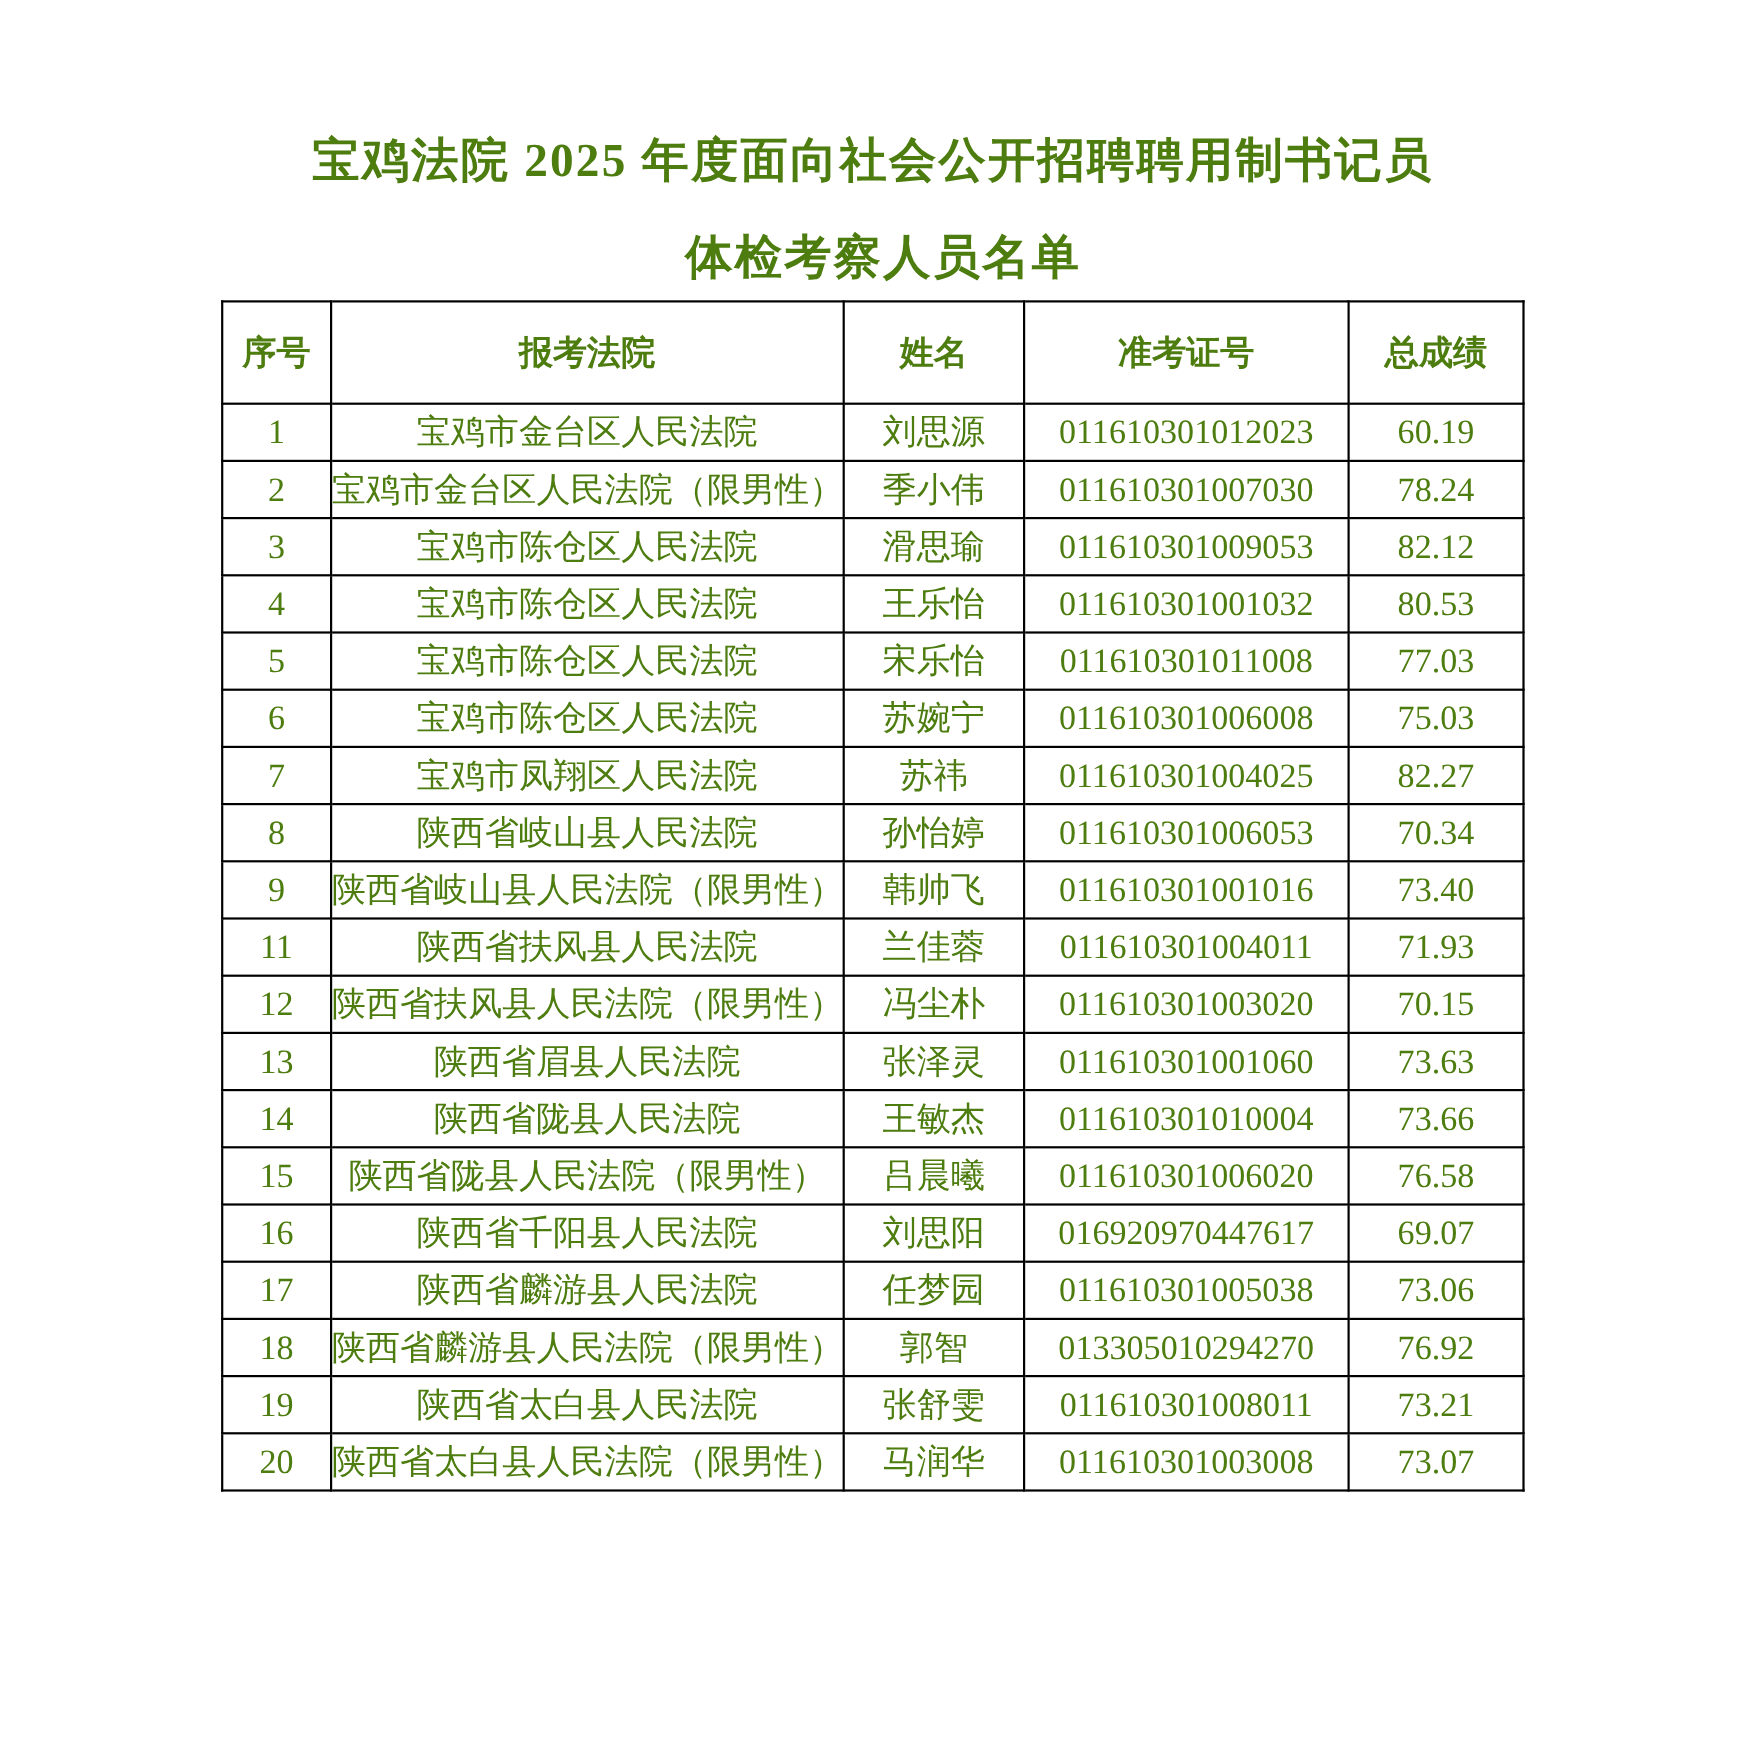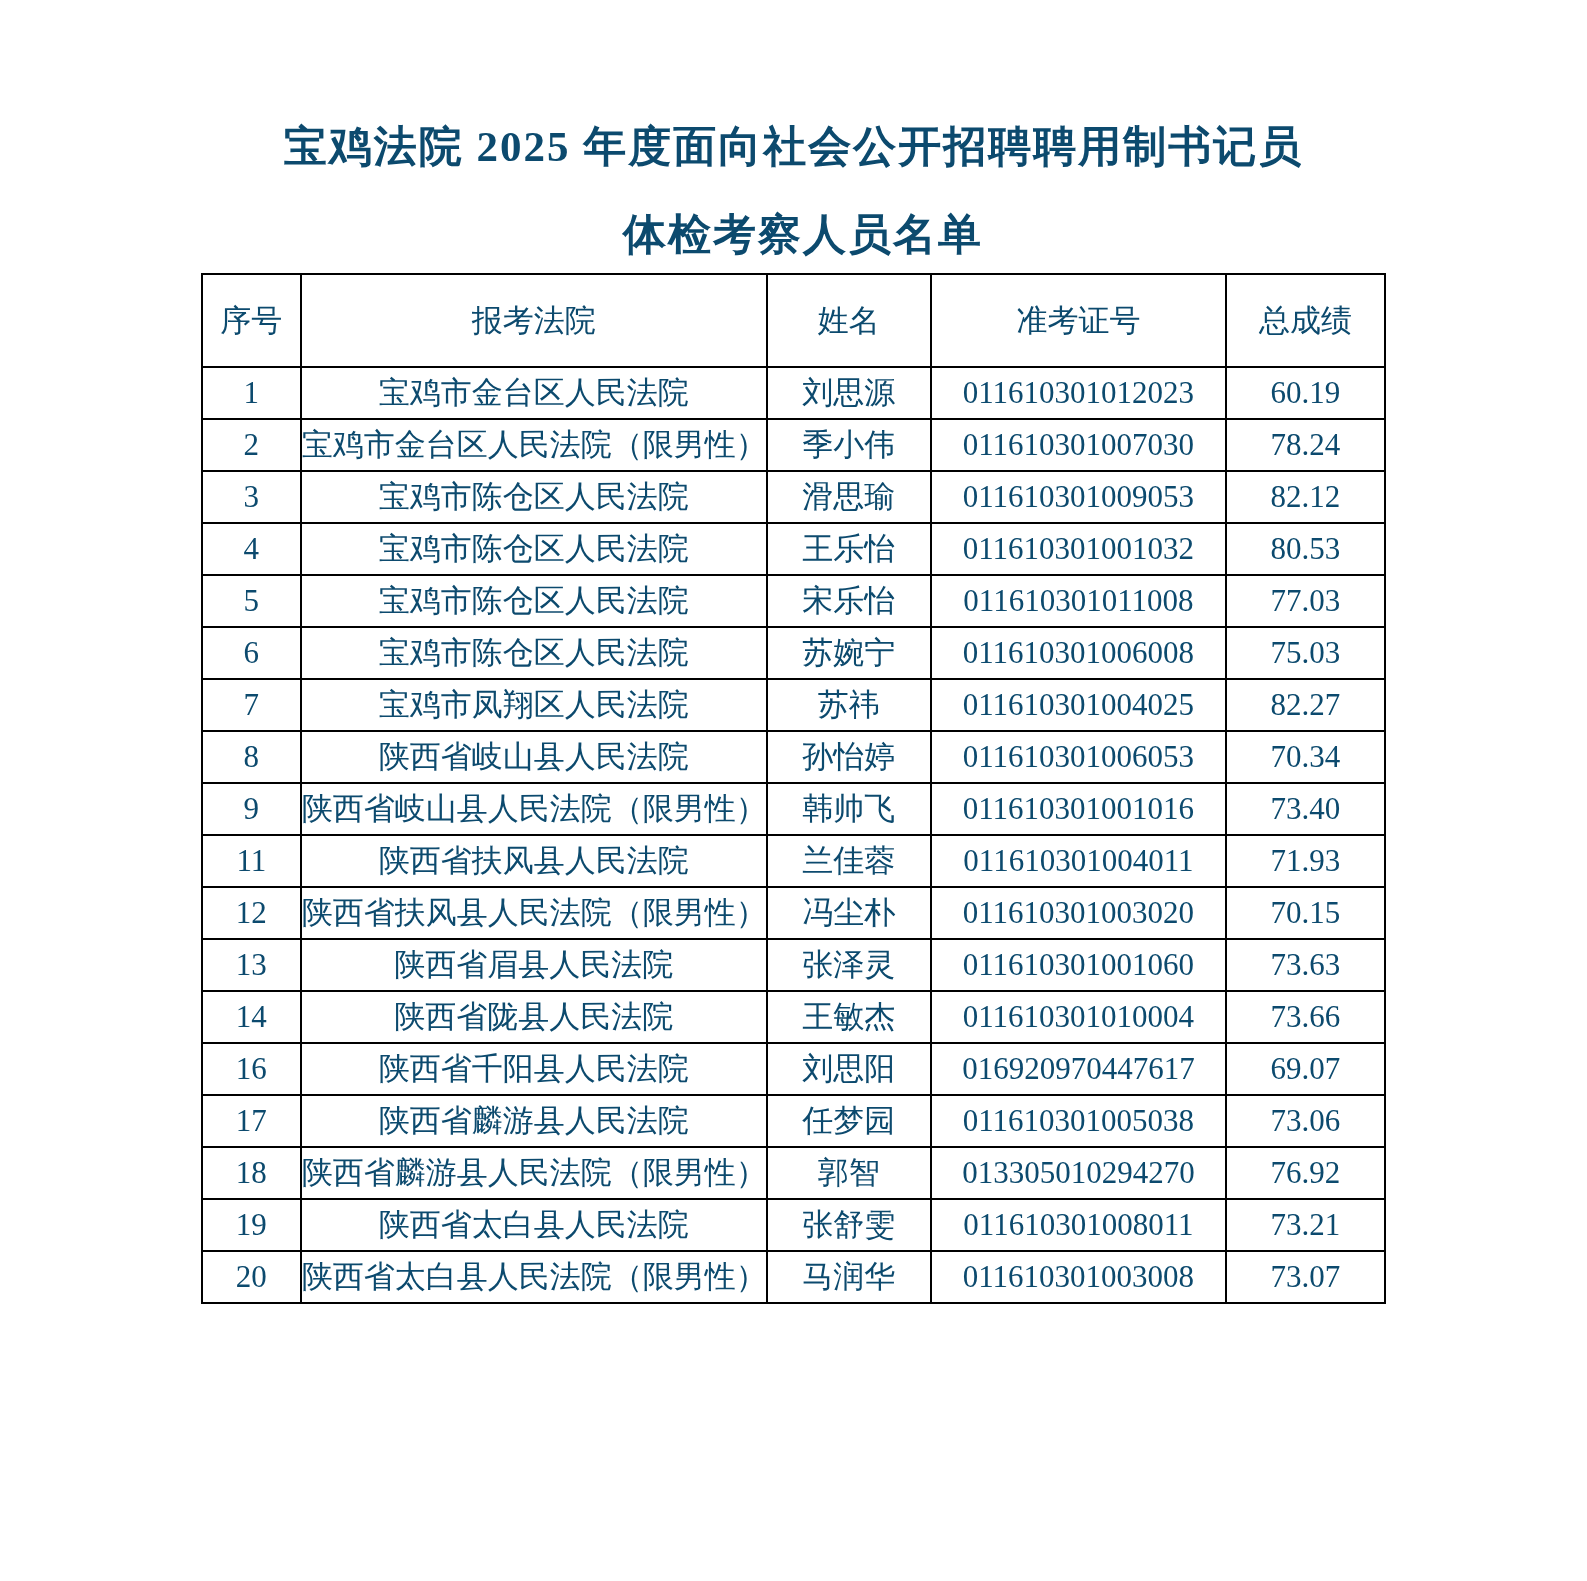--- a/index.html
+++ b/index.html
@@ -5,21 +5,21 @@
   html, body {
     margin: 0;
     padding: 0;
     background: #ffffff;
   }
   .page {
     position: relative;
     width: 1587px;
     height: 1581px;
     background: #ffffff;
-    color: #0c4a6e;
+    color: #4d7c0f;
     font-family: "Liberation Serif", "DejaVu Serif", serif;
     overflow: hidden;
   }
   .doc-title {
     text-align: center;
     font-weight: bold;
     font-size: 43px;
     line-height: 50px;
   }
   .doc-title.line1 {
@@ -42,21 +42,21 @@
     border: 2px solid #000000;
     text-align: center;
     vertical-align: middle;
     padding: 0;
     font-size: 31px;
     overflow: hidden;
     white-space: nowrap;
   }
   table.roster thead th {
     height: 91px;
-    font-weight: normal;
+    font-weight: bold;
   }
   table.roster tbody td {
     height: 50px;
     font-weight: normal;
   }
   .col-no     { width: 96px;  }
   .col-court  { width: 461px; }
   .col-name   { width: 161px; }
   .col-ticket { width: 291px; margin-top: 46px; }
   .col-score  { width: 156px; }
@@ -169,20 +169,27 @@
           <td class="col-score">73.63</td>
         </tr>
         <tr>
           <td class="col-no">14</td>
           <td class="col-court">陕西省陇县人民法院</td>
           <td class="col-name">王敏杰</td>
           <td class="col-ticket">011610301010004</td>
           <td class="col-score">73.66</td>
         </tr>
         <tr>
+          <td class="col-no">15</td>
+          <td class="col-court">陕西省陇县人民法院（限男性）</td>
+          <td class="col-name">吕晨曦</td>
+          <td class="col-ticket">011610301006020</td>
+          <td class="col-score">76.58</td>
+        </tr>
+        <tr>
           <td class="col-no">16</td>
           <td class="col-court">陕西省千阳县人民法院</td>
           <td class="col-name">刘思阳</td>
           <td class="col-ticket">016920970447617</td>
           <td class="col-score">69.07</td>
         </tr>
         <tr>
           <td class="col-no">17</td>
           <td class="col-court">陕西省麟游县人民法院</td>
           <td class="col-name">任梦园</td>

